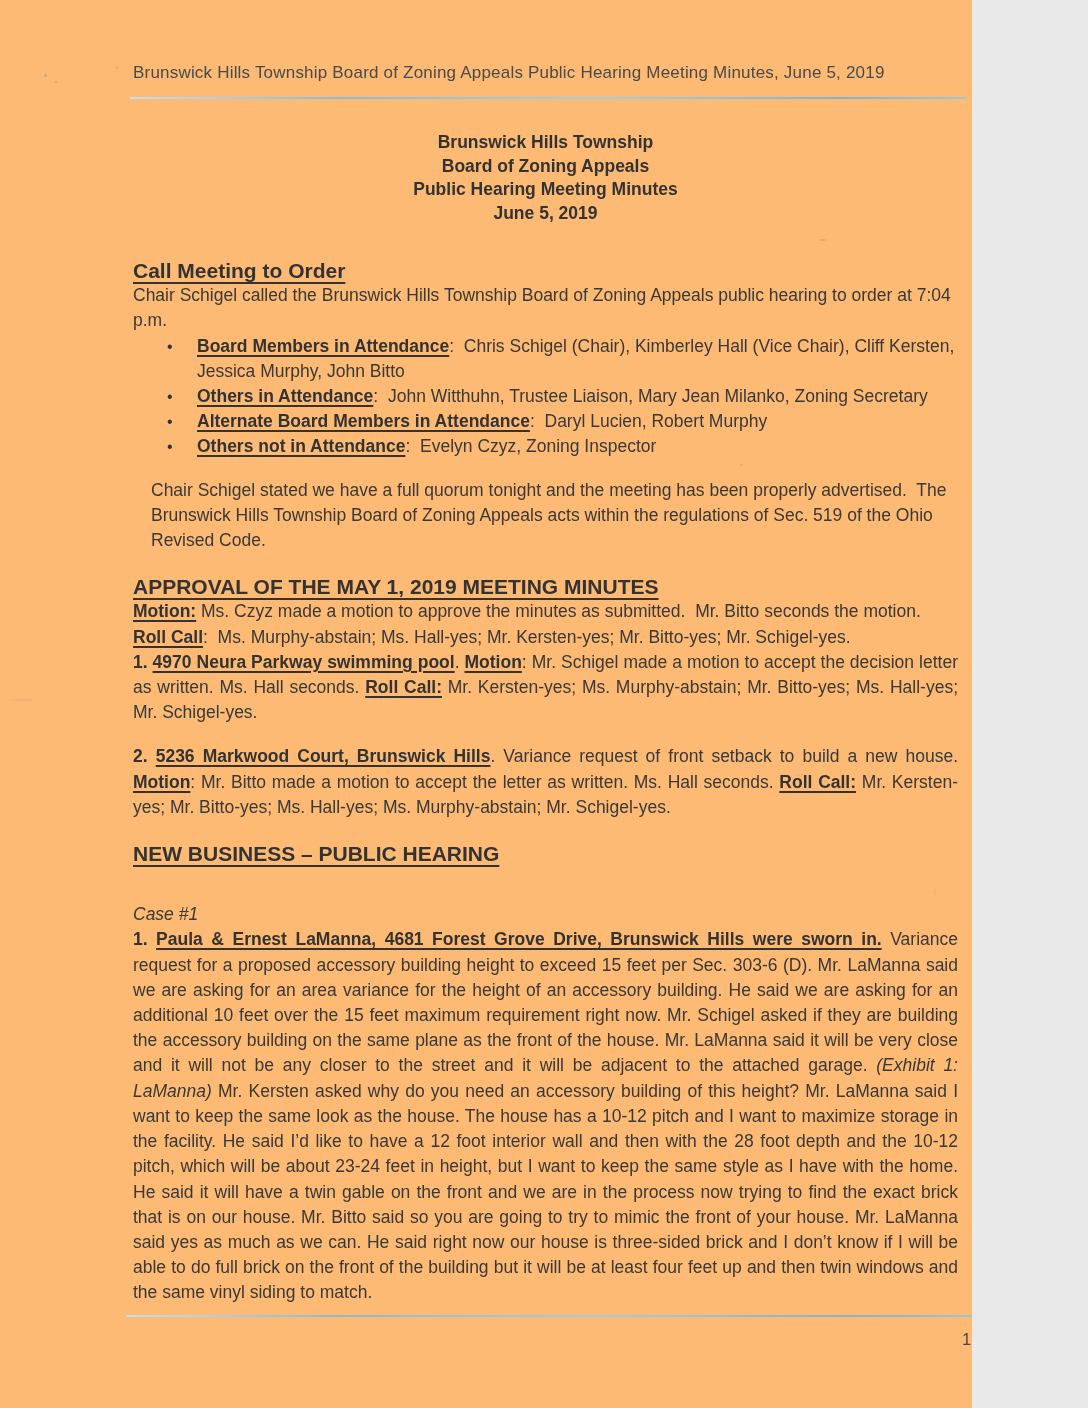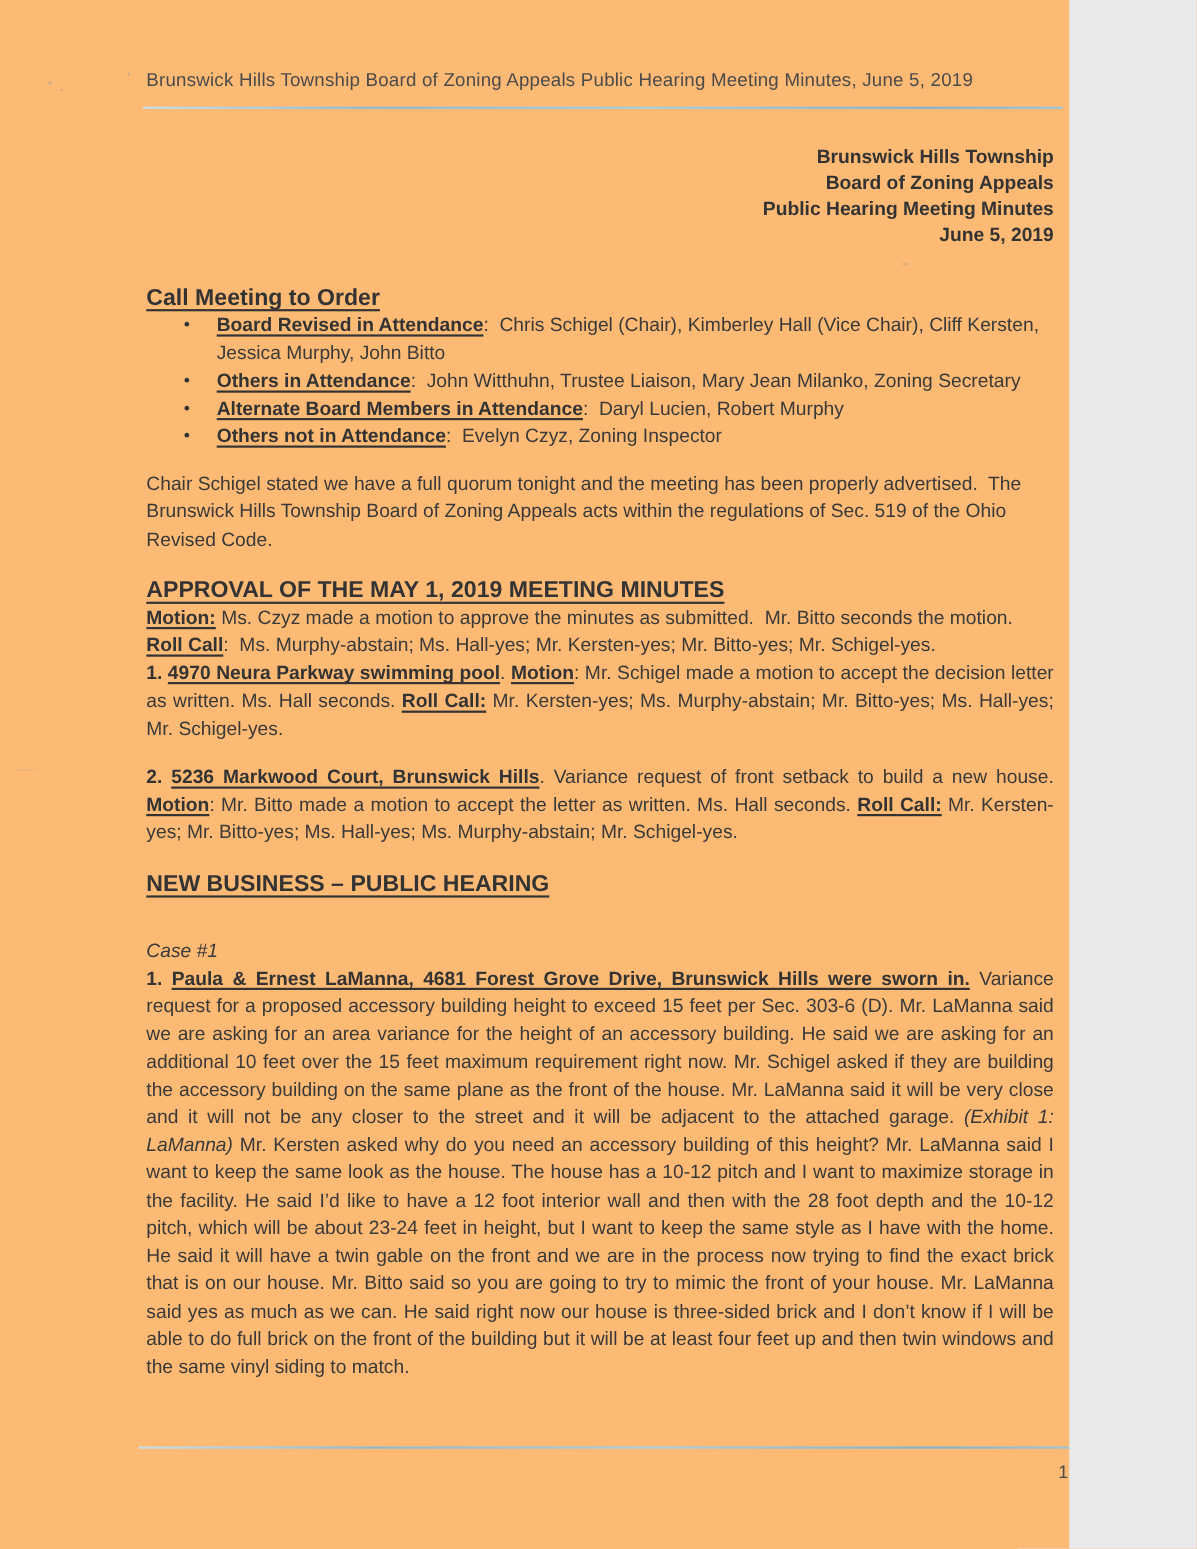--- a/index.html
+++ b/index.html
@@ -25,21 +25,21 @@
     position:absolute;height:2px;
     background:linear-gradient(90deg,#c6dfeb 0%,#8abbd6 25%,#a5cfe0 55%,#7fb4d0 85%,#9cc6da 100%);
   }
   .rule-top{left:130px;top:97px;width:836px;}
   .rule-bottom{left:126px;top:1315px;width:851px;}
   .content{
     position:absolute;left:133px;top:131px;width:825px;
     font-size:17.5px;line-height:25.2px;color:#393939;
   }
   .title-block{
-    text-align:right;font-weight:bold;line-height:23.5px;color:#333;
+    text-align:center;font-weight:bold;line-height:23.5px;color:#333;
   }
   .h-ul{
     margin:0;font-size:21px;font-weight:bold;
     text-decoration:underline;
     text-decoration-thickness:1.8px;
     text-underline-offset:3.5px;
     color:#333;
   }
   .mt-sec{margin-top:21px;}
   .mt-call{margin-top:33px;}
@@ -55,21 +55,21 @@
   b{color:#333;}
   ul.attendance{
     margin:0;padding:0 0 0 64px;list-style:none;
   }
   ul.attendance li{position:relative;white-space:pre-wrap;}
   ul.attendance li::before{
     content:"\2022";
     position:absolute;left:-30px;top:0;
     font-size:16px;color:#333;
   }
-  .gap18{margin-top:18px;}
+  .gap18{margin-top:18px;margin-left:18px;}
   .gap20{margin-top:19px;}
   .justify{text-align:justify;}
   .italic{font-style:italic;margin-top:36px;}
   .page-number{
     position:absolute;left:962px;top:1330px;
     font-size:16.5px;color:#4a4a4a;
   }
   .artifact{position:absolute;background:#9a9a9a;border-radius:50%;}
   .a1{left:44px;top:74px;width:3px;height:3px;opacity:.55;}
   .a2{left:55px;top:81px;width:2px;height:2px;opacity:.5;}
@@ -98,23 +98,24 @@
   <div class="content">
 
     <div class="title-block">
       <div>Brunswick Hills Township</div>
       <div>Board of Zoning Appeals</div>
       <div>Public Hearing Meeting Minutes</div>
       <div>June 5, 2019</div>
     </div>
 
     <h3 class="h-ul mt-call">Call Meeting to Order</h3>
+    <p class="pre">Chair Schigel called the Brunswick Hills Township Board of Zoning Appeals public hearing to order at 7:04 p.m.</p>
 
     <ul class="attendance">
-      <li><span class="bu">Board Revised in Attendance</span><span>:  Chris Schigel (Chair), Kimberley Hall (Vice Chair), Cliff Kersten, Jessica Murphy, John Bitto</span></li>
+      <li><span class="bu">Board Members in Attendance</span><span>:  Chris Schigel (Chair), Kimberley Hall (Vice Chair), Cliff Kersten, Jessica Murphy, John Bitto</span></li>
       <li><span class="bu">Others in Attendance</span><span>:  John Witthuhn, Trustee Liaison, Mary Jean Milanko, Zoning Secretary</span></li>
       <li><span class="bu">Alternate Board Members in Attendance</span><span>:  Daryl Lucien, Robert Murphy</span></li>
       <li><span class="bu">Others not in Attendance</span><span>:  Evelyn Czyz, Zoning Inspector</span></li>
     </ul>
 
     <p class="pre gap18">Chair Schigel stated we have a full quorum tonight and the meeting has been properly advertised.  The Brunswick Hills Township Board of Zoning Appeals acts within the regulations of Sec. 519 of the Ohio Revised Code.</p>
 
     <h3 class="h-ul mt-sec">APPROVAL OF THE MAY 1, 2019 MEETING MINUTES</h3>
     <p class="pre"><span class="bu">Motion:</span><span> Ms. Czyz made a motion to approve the minutes as submitted.  Mr. Bitto seconds the motion.</span></p>
     <p class="pre"><span class="bu">Roll Call</span><span>:  Ms. Murphy-abstain; Ms. Hall-yes; Mr. Kersten-yes; Mr. Bitto-yes; Mr. Schigel-yes.</span></p>

